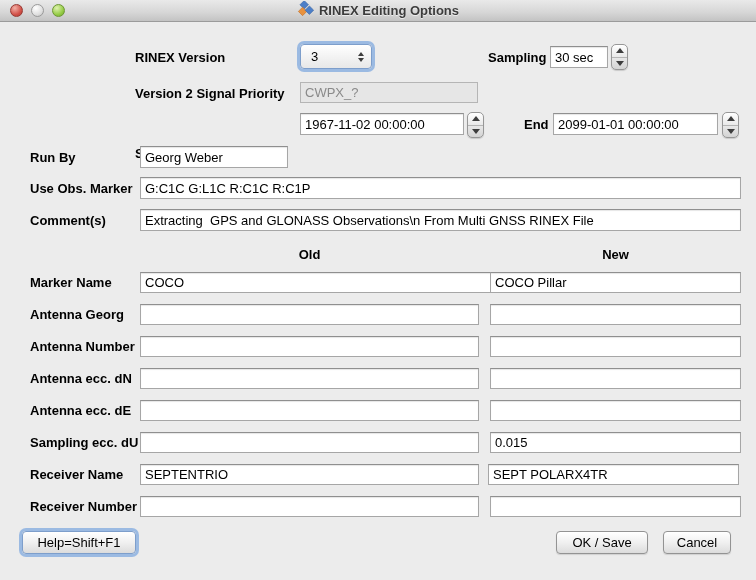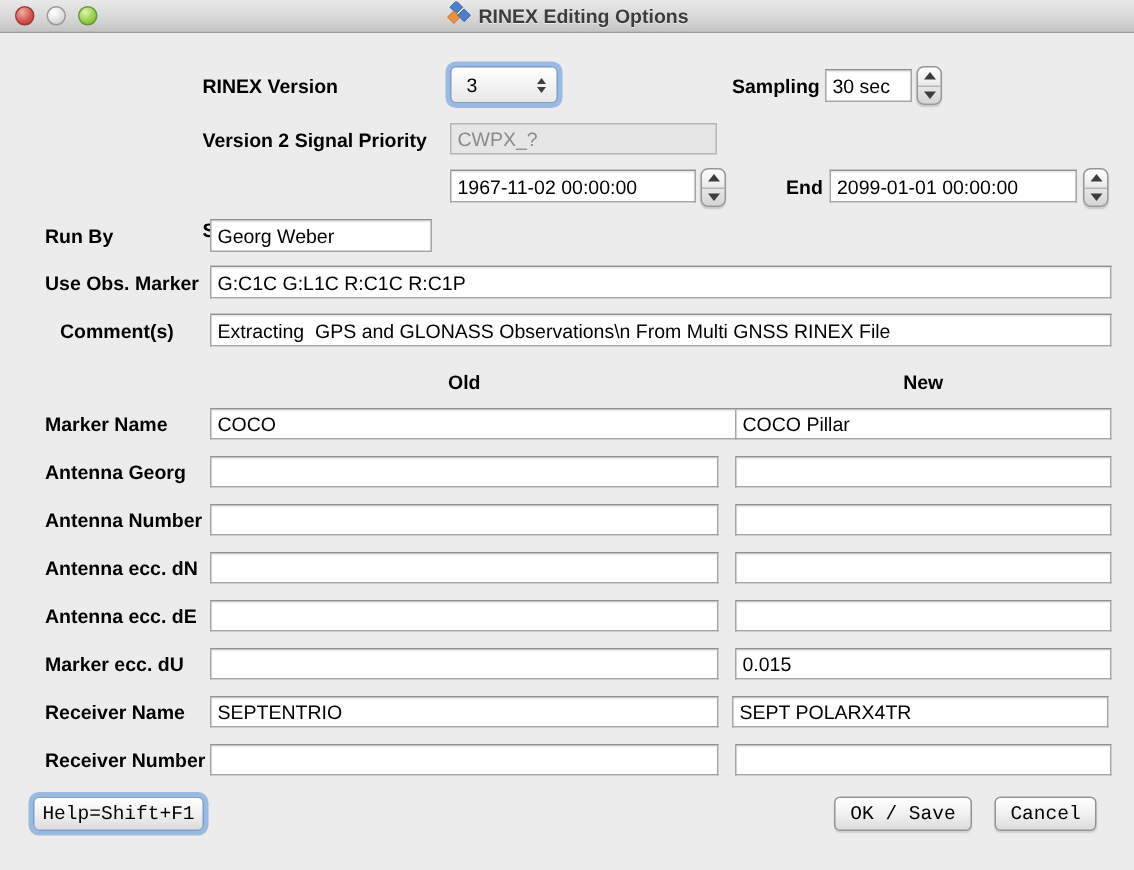--- a/index.html
+++ b/index.html
@@ -43,21 +43,21 @@
 
   
   .stepper { position:absolute; width:17px; border:1px solid #979797; border-radius:5px;
     background:linear-gradient(#ffffff,#e9e9e9 50%,#d4d4d4); display:flex; flex-direction:column;
     box-shadow:0 1px 1px rgba(0,0,0,.15); overflow:hidden; }
   .stepper .half { flex:1; display:flex; align-items:center; justify-content:center; }
   .stepper .half.top { border-bottom:1px solid #b5b5b5; }
 
   
   .btn { position:absolute; height:23px; border:1px solid #939393; border-radius:4px;
-    background:linear-gradient(#ffffff,#f0f0f0 50%,#dcdcdc); font-family:Liberation Mono, monospace;
+    background:linear-gradient(#ffffff,#f0f0f0 50%,#dcdcdc); font-family:Liberation Sans, sans-serif;
     font-size:13px; color:#000; text-align:center; line-height:21px;
     box-shadow:inset 0 1px 0 #fff, 0 1px 1px rgba(0,0,0,.12); cursor:default; }
 </style>
 </head>
 <body>
 
 <div class="window">
 
   <div class="titlebar">
     <div class="traffic">
@@ -117,21 +117,21 @@
         <span class="tri-dn"></span>
       </span>
   </div>
 
   <div class="lbl" style="left:30px; top:150px;">Run By</div>
   <input class="tf" style="left: 140px; top: 146px; width: 148px; height: 22px;" value="Georg Weber">
 
   <div class="lbl" style="left:30px; top:181px;">Use Obs. Marker</div>
   <input class="tf" style="left: 140px; top: 177px; width: 601px; height: 22px;" value="G:C1C G:L1C R:C1C R:C1P">
 
-  <div class="lbl" style="left:40px; top:213px;text-align:right;">Comment(s)</div>
+  <div class="lbl" style="left:30px; top:213px;text-align:right;">Comment(s)</div>
   <input class="tf" style="left: 140px; top: 209px; width: 601px; height: 22px;" value="Extracting  GPS and GLONASS Observations\n From Multi GNSS RINEX File">
 
   <div class="lbl" style="left:140px; top:247px; width:339px; text-align:center;">Old</div>
   <div class="lbl" style="left:490px; top:247px; width:251px; text-align:center;">New</div>
 
   <div>
     <div class="lbl" style="left:30px; top:275px;">Marker Name</div>
     <input class="tf" style="left: 140px; top: 272px; width: 393px; height: 21px;" value="COCO">
     <input class="tf" style="left: 490px; top: 272px; width: 251px; height: 21px;" value="COCO Pillar">
   </div>
@@ -149,21 +149,21 @@
     <div class="lbl" style="left:30px; top:371px;">Antenna ecc. dN</div>
     <input class="tf" style="left: 140px; top: 368px; width: 339px; height: 21px;" value="">
     <input class="tf" style="left: 490px; top: 368px; width: 251px; height: 21px;" value="">
   </div>
   <div>
     <div class="lbl" style="left:30px; top:403px;">Antenna ecc. dE</div>
     <input class="tf" style="left: 140px; top: 400px; width: 339px; height: 21px;" value="">
     <input class="tf" style="left: 490px; top: 400px; width: 251px; height: 21px;" value="">
   </div>
   <div>
-    <div class="lbl" style="left:30px; top:435px;">Marker ecc. dU</div>
+    <div class="lbl" style="left:30px; top:435px;">Sampling ecc. dU</div>
     <input class="tf" style="left: 140px; top: 432px; width: 339px; height: 21px;" value="">
     <input class="tf" style="left: 490px; top: 432px; width: 251px; height: 21px;" value="0.015">
   </div>
   <div>
     <div class="lbl" style="left:30px; top:467px;">Receiver Name</div>
     <input class="tf" style="left: 140px; top: 464px; width: 339px; height: 21px;" value="SEPTENTRIO">
     <input class="tf" style="left: 488px; top: 464px; width: 251px; height: 21px;" value="SEPT POLARX4TR">
   </div>
   <div>
     <div class="lbl" style="left:30px; top:499px;">Receiver Number</div>

